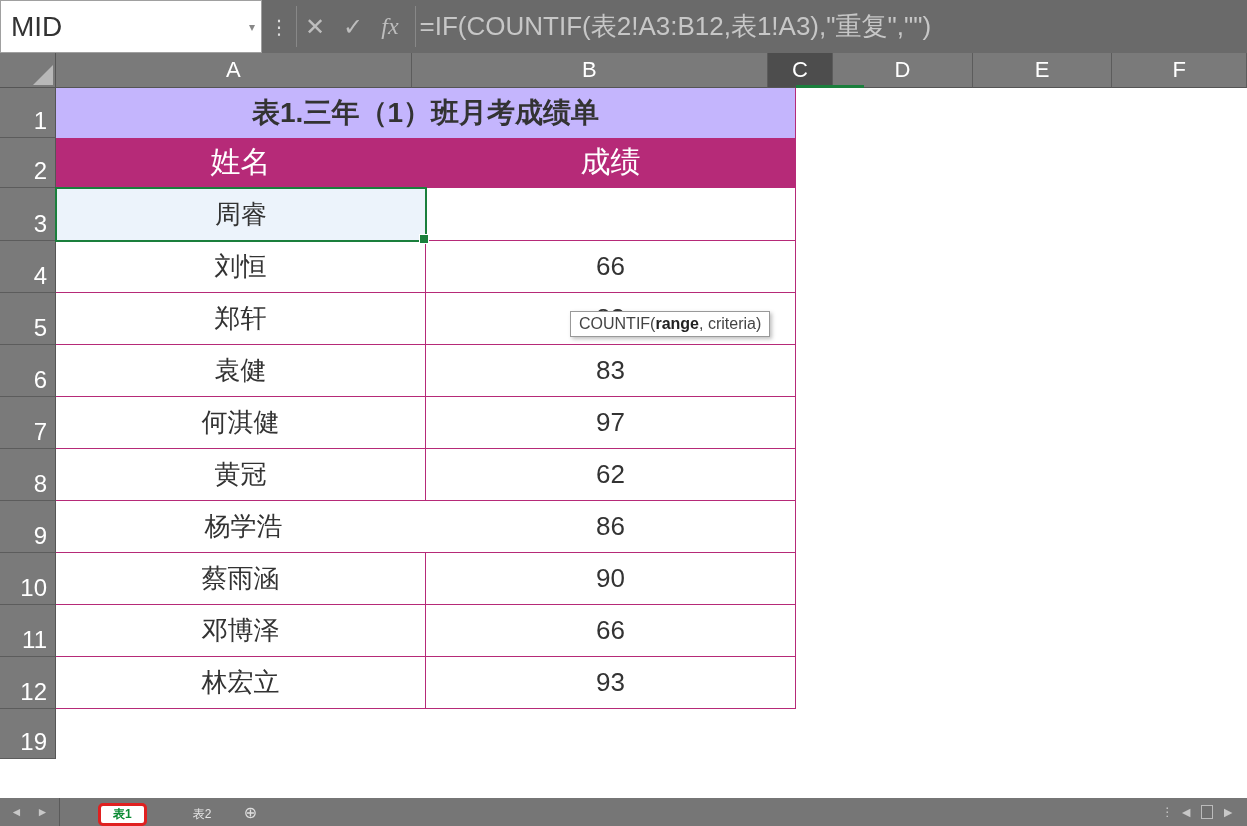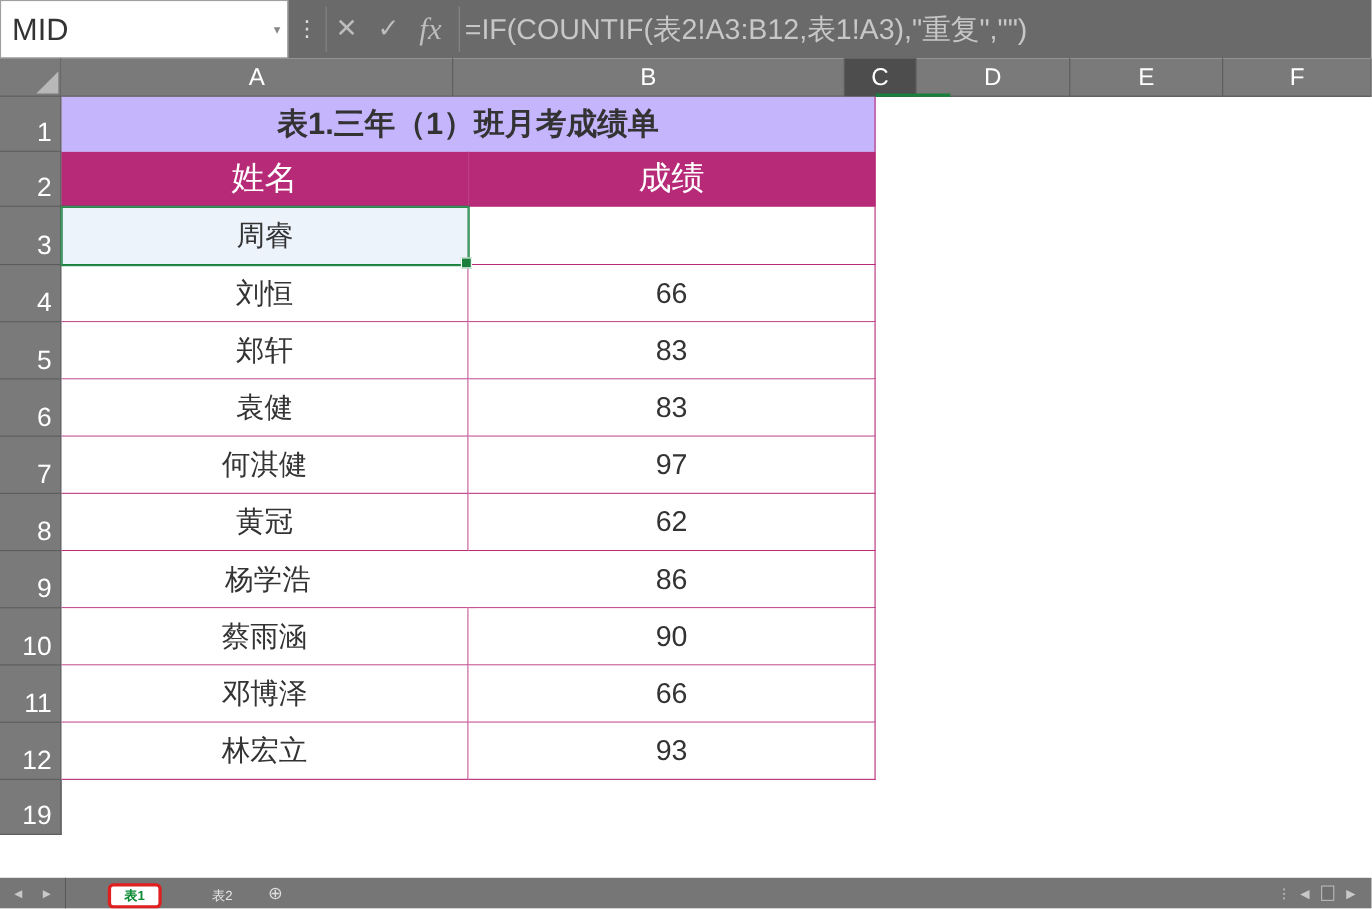--- a/index.html
+++ b/index.html
@@ -6,21 +6,21 @@
   body { background:#fff; width:1247px; height:826px; overflow:hidden; position:relative; }
 
   
   .topbar { display:flex; align-items:stretch; height:53px; background:#6a6a6a; }
   .namebox-wrap { width:262px; background:#ffffff; border:1px solid #a0a0a0; display:flex; align-items:center; padding:0 10px; position:relative; }
   .namebox-input { border:none; outline:none; font-size:28px; color:#333; width:100%; font-family:Arial; }
   .namebox-dd { position:absolute; right:6px; top:50%; transform:translateY(-50%); color:#888; font-size:12px; }
   .drag-handle { width:34px; display:flex; align-items:center; justify-content:center; color:#ddd; font-size:20px; cursor:col-resize; }
   .fx-controls { display:flex; align-items:center; gap:18px; padding:0 16px 0 8px; }
   .fx-btn { font-size:24px; color:#bdbdbd; cursor:pointer; }
-  .fx-btn.fx { font-style:italic; font-family:"Times New Roman", serif; font-size:28px; }
+  .fx-btn.fx { font-style:italic; font-family:"Times New Roman", serif; font-size:24px; }
   .formula-input { flex:1; display:flex; align-items:center; padding-left:4px; }
   .formula-text { font-size:26px; color:#c7c7c7; font-family:Arial; white-space:nowrap; }
   .topbar-sep { width:1px; background:#888; align-self:stretch; margin:6px 0; }
 
   
   .grid-wrap { position:relative; }
   .corner { position:absolute; left:0; top:0; width:56px; height:35px; background:#7a7a7a; border-right:1px solid #555; border-bottom:1px solid #555; }
   .corner::after { content:""; position:absolute; right:2px; bottom:2px; width:0; height:0; border-right:20px solid #b8b8b8; border-top:20px solid transparent; }
   .colheads { position:absolute; left:56px; top:0; right:0; height:35px; display:flex; background:#7a7a7a; }
   .colhead { border-right:1px solid #5c5c5c; border-bottom:1px solid #555; display:flex; align-items:center; justify-content:center; font-size:22px; color:#fff; }
@@ -129,20 +129,23 @@
       <div class="cell data-cell" style="left: 0px; top: 465px; width: 370px; height: 52px;">蔡雨涵</div>
       <div class="cell data-cell" style="left: 370px; top: 465px; width: 370px; height: 52px;">90</div>
       <div class="cell data-cell" style="left: 0px; top: 517px; width: 370px; height: 52px;">邓博泽</div>
       <div class="cell data-cell" style="left: 370px; top: 517px; width: 370px; height: 52px;">66</div>
       <div class="cell data-cell" style="left: 0px; top: 569px; width: 370px; height: 52px;">林宏立</div>
       <div class="cell data-cell" style="left: 370px; top: 569px; width: 370px; height: 52px;">93</div>
     </div>
 
   <div class="col-c-active" style="left:796px; top:32px; width:68px; height:3px;"></div>
 
+  <div class="tooltip-hint" style="left:570px; top:258px;">
+    <span>COUNTIF(</span><b>range</b><span>, criteria)</span>
+  </div>
 </div>
 
 <div class="footer">
   <div class="nav-arrows">
     <span class="nav-arrow">◄</span>
     <span class="nav-arrow">►</span>
   </div>
   <div class="tabs" id="tabs">
       <div class="tab active">表1</div>
       <div class="tab inactive">表2</div>

